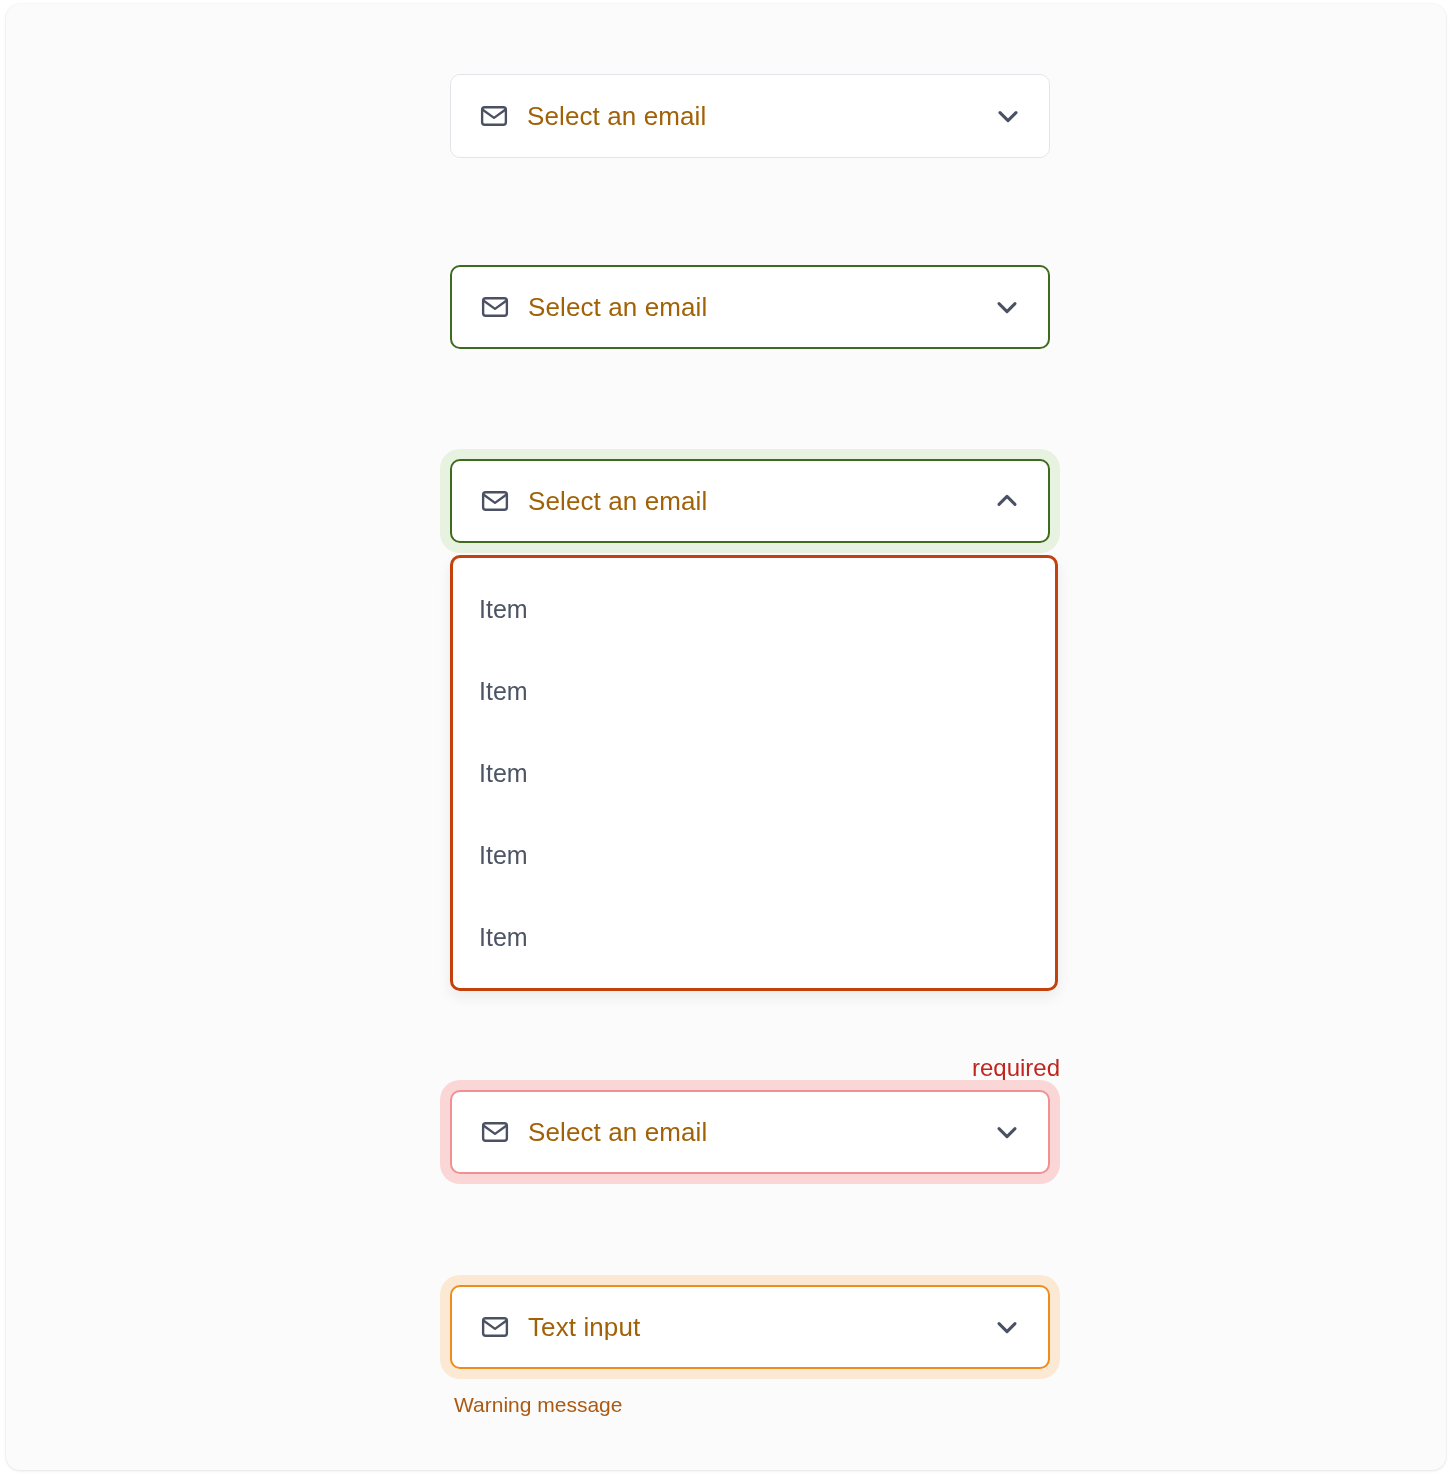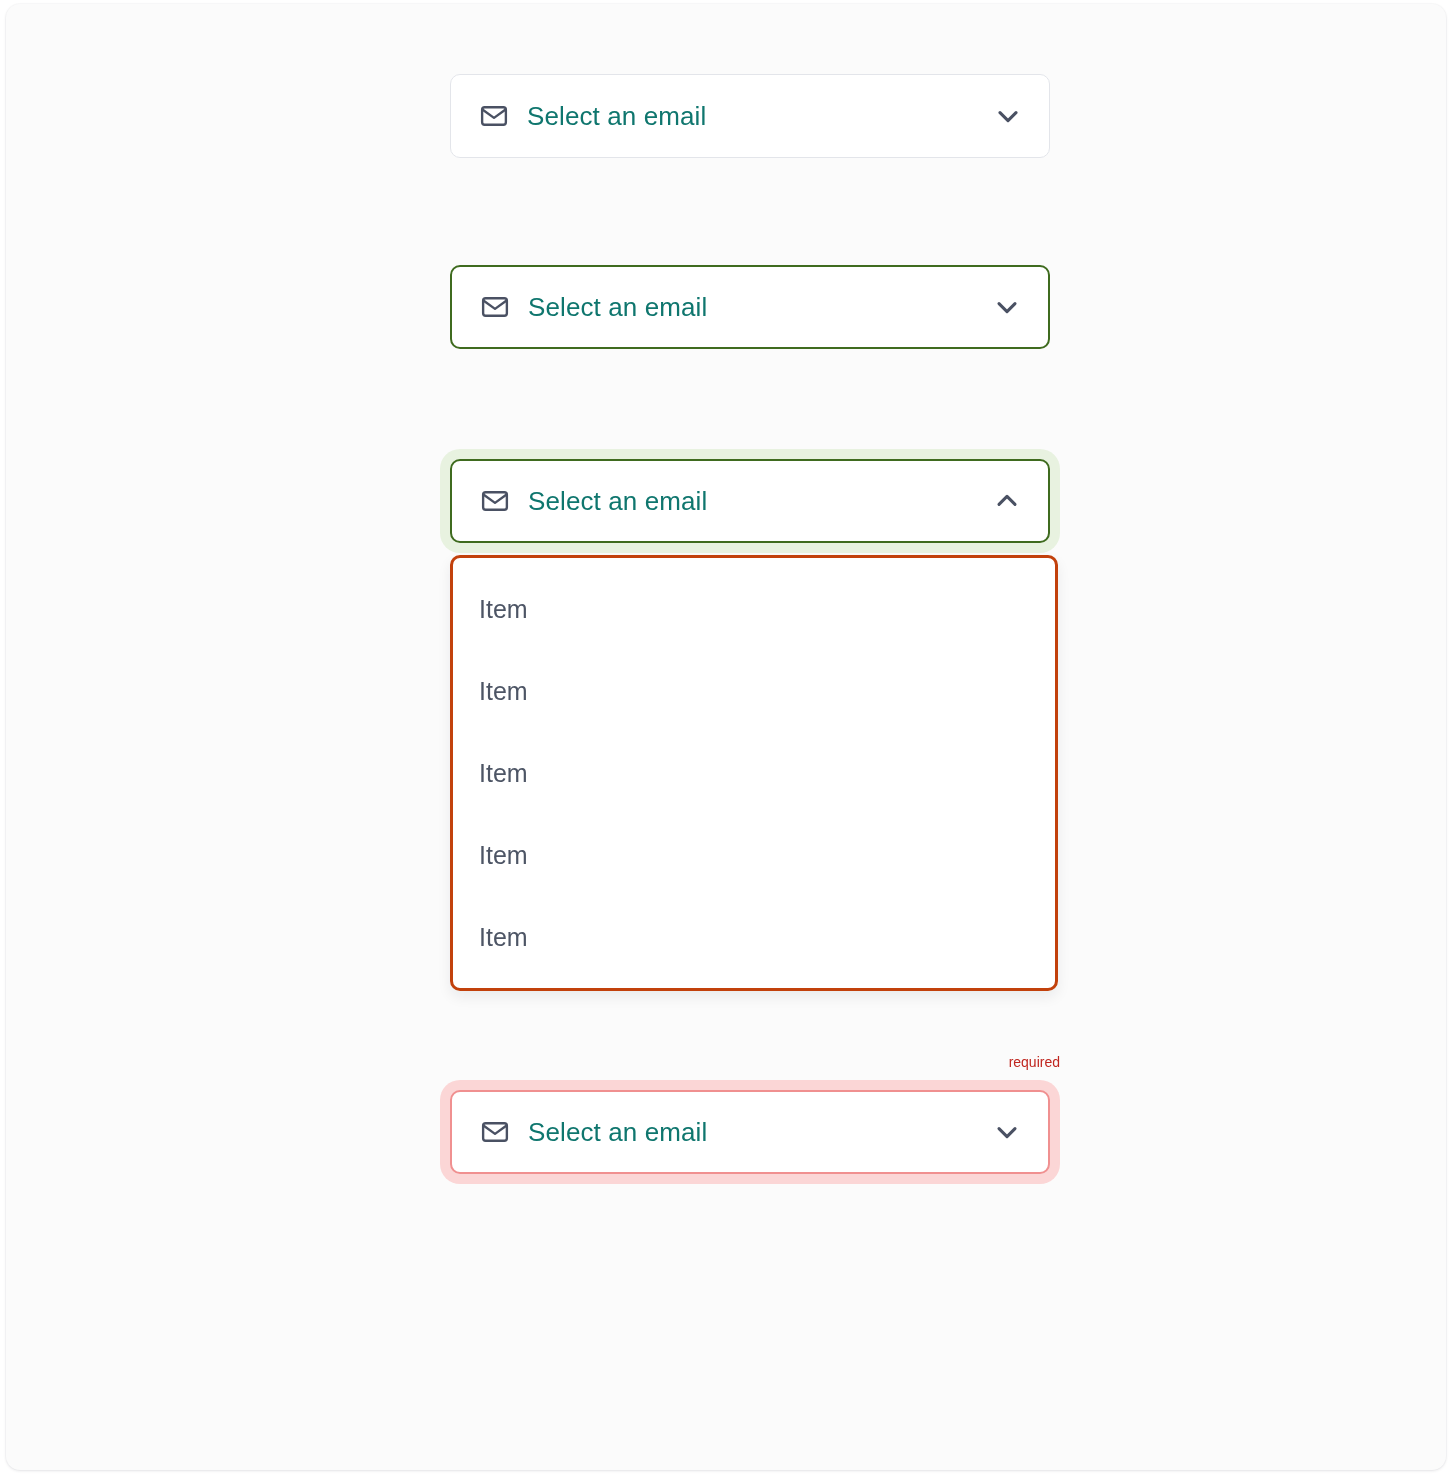--- a/index.html
+++ b/index.html
@@ -90,21 +90,21 @@
     align-items: center;
     justify-content: center;
     color: #4a5163;
   }
   .leading-icon svg { display: block; }
 
   .control-text {
     flex: 1 1 auto;
     font-size: 26px;
     line-height: 1;
-    color: #0f766e;
+    color: #a16207;
     letter-spacing: 0.1px;
     white-space: nowrap;
     overflow: hidden;
   }
 
   .trailing-icon {
     flex: 0 0 auto;
     width: 34px;
     height: 34px;
     display: flex;
@@ -113,21 +113,21 @@
     color: #4a5163;
     cursor: pointer;
   }
   .trailing-icon svg { display: block; }
 
   
   .helper-above {
     position: absolute;
     right: 10px;
     top: -36px;
-    font-size: 14px;
+    font-size: 24px;
     color: #c0261f;
     white-space: nowrap;
   }
   .helper-below {
     position: absolute;
     left: 4px;
     bottom: -48px;
     font-size: 21px;
     color: #ab5a12;
     white-space: nowrap;
@@ -241,15 +241,32 @@
         </span>
         <span class="control-text">Select an email</span>
         <span class="trailing-icon">
           <svg width="32" height="32" viewBox="0 0 24 24" fill="none" stroke="currentColor" stroke-width="2.3" stroke-linecap="round" stroke-linejoin="round">
             <path d="M6 9.5l6 6 6-6"></path>
           </svg>
         </span>
       </div>
     </div>
 
+    <div class="field-block" style="left:444px; top:1281px;">
+      <div class="control state-warning">
+        <span class="leading-icon">
+          <svg width="30" height="30" viewBox="0 0 24 24" fill="none" stroke="currentColor" stroke-width="1.9" stroke-linecap="round" stroke-linejoin="round">
+            <rect x="2.5" y="5" width="19" height="14" rx="2"></rect>
+            <path d="M3 7l9 6.5L21 7"></path>
+          </svg>
+        </span>
+        <span class="control-text">Text input</span>
+        <span class="trailing-icon">
+          <svg width="32" height="32" viewBox="0 0 24 24" fill="none" stroke="currentColor" stroke-width="2.3" stroke-linecap="round" stroke-linejoin="round">
+            <path d="M6 9.5l6 6 6-6"></path>
+          </svg>
+        </span>
+      </div>
+      <span class="helper-below">Warning message</span>
+    </div>
 
   </div>
 </div>
 
 </body></html>

